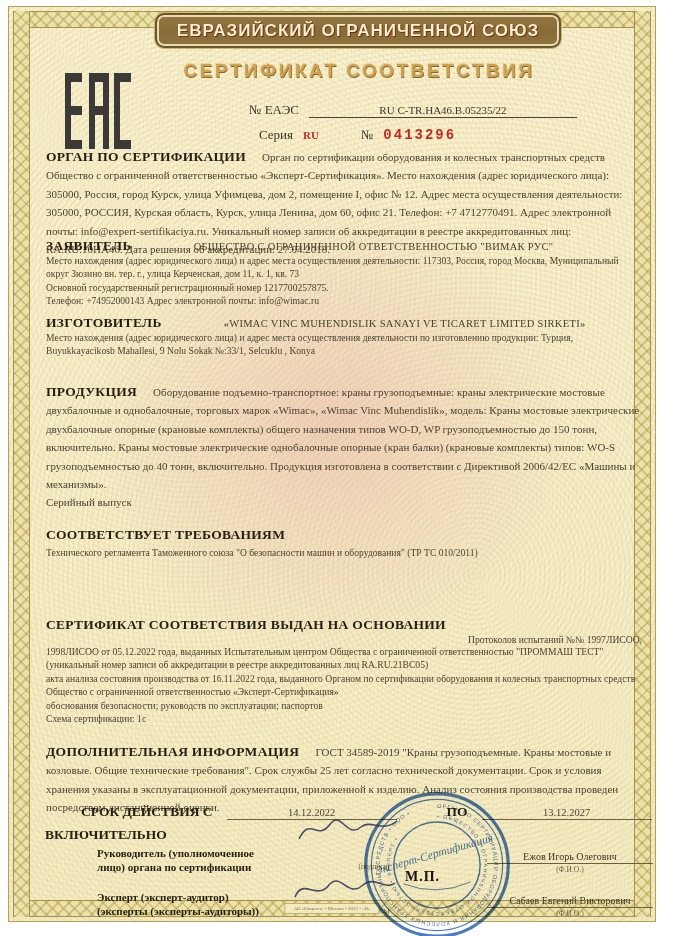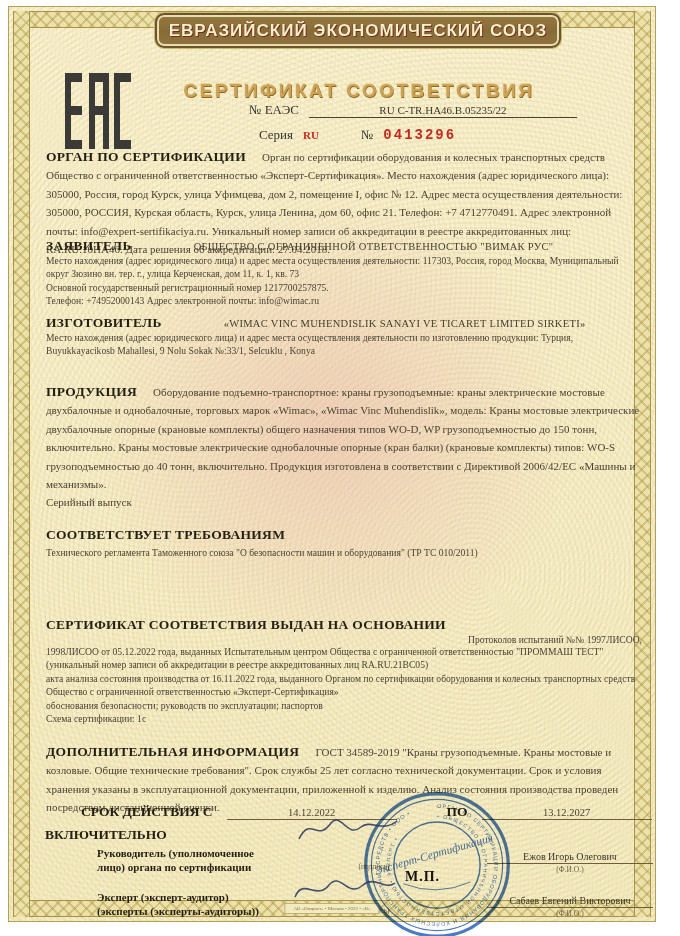--- a/index.html
+++ b/index.html
@@ -19,21 +19,21 @@
   .band.h{left:4px;right:4px;height:15px;border-top:1px solid #a8924c;border-bottom:1px solid #a8924c;}
   .band.v{top:4px;bottom:4px;width:15px;border-left:1px solid #a8924c;border-right:1px solid #a8924c;}
   .band.t{top:4px}.band.b{bottom:4px}.band.l{left:4px}.band.r{right:4px}
 
   .banner{position:absolute;left:146px;top:6px;width:402px;height:31px;background:linear-gradient(#95773f,#876b38 55%,#8f7440);
     border:2px solid #6e5527;border-radius:9px;box-shadow:inset 0 0 0 2px #e8ddb0, 0 0 0 1px #c8b878;
     display:flex;align-items:center;justify-content:center;z-index:3;}
   .banner span{font-family:"Liberation Sans",sans-serif;font-weight:bold;font-size:17px;letter-spacing:1px;
     color:#f5efcb;text-shadow:1px 1px 0 #7a2a18, -0.5px -0.5px 0 #5c4718;}
 
-  .title{position:absolute;left:150px;top:73px;width:400px;text-align:center;z-index:2;
+  .title{position:absolute;left:150px;top:53px;width:400px;text-align:center;z-index:2;
     font-family:"Liberation Sans",sans-serif;font-weight:bold;font-size:19px;letter-spacing:2.5px;
     color:#cda255;text-shadow:0.6px 0.6px 0 #8a6a28, -0.6px -0.6px 0 #e8d49a;}
 
   .numline{position:absolute;left:240px;top:95px;z-index:2;display:flex;align-items:flex-end;}
   .numline .lbl{font-size:13px;color:#3a352c;margin-right:10px;}
   .numline .val{font-size:11px;color:#413a2e;border-bottom:1px solid #4a4232;padding:0 14px 1px;min-width:240px;text-align:center;}
   .serline{position:absolute;left:250px;top:120px;z-index:2;display:flex;align-items:baseline;gap:10px;}
   .serline .lbl{font-size:13px;color:#3a352c;}
   .serline .red{color:#c32b20;font-weight:bold;font-size:11px;}
   .serline .serno{font-family:"Liberation Mono",monospace;font-weight:bold;color:#c32b20;font-size:14px;letter-spacing:2px;}
@@ -73,21 +73,21 @@
 </head>
 <body>
 
 <div class="cert">
   <div class="band h t"></div>
   <div class="band h b"></div>
   <div class="band v l"></div>
   <div class="band v r"></div>
 
   <div class="banner">
-    <span>ЕВРАЗИЙСКИЙ ЭКОНОМИЧЕСКИЙ СОЮЗ</span>
+    <span>ЕВРАЗИЙСКИЙ ОГРАНИЧЕННОЙ СОЮЗ</span>
   </div>
 
   <svg class="eac" width="66" height="76" viewBox="0 0 66 76">
     <g fill="#3c3a36">
 
       <rect x="0" y="0" width="6" height="76"></rect>
         <rect x="0" y="0" width="17" height="9"></rect>
       <rect x="0" y="33" width="17" height="9"></rect>
         <rect x="0" y="67" width="17" height="9"></rect>
 

